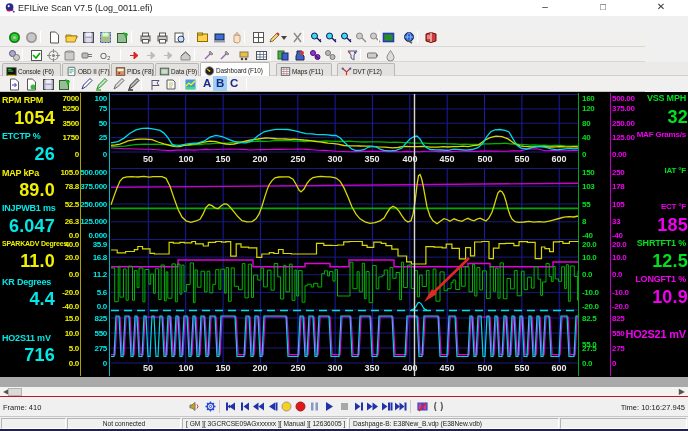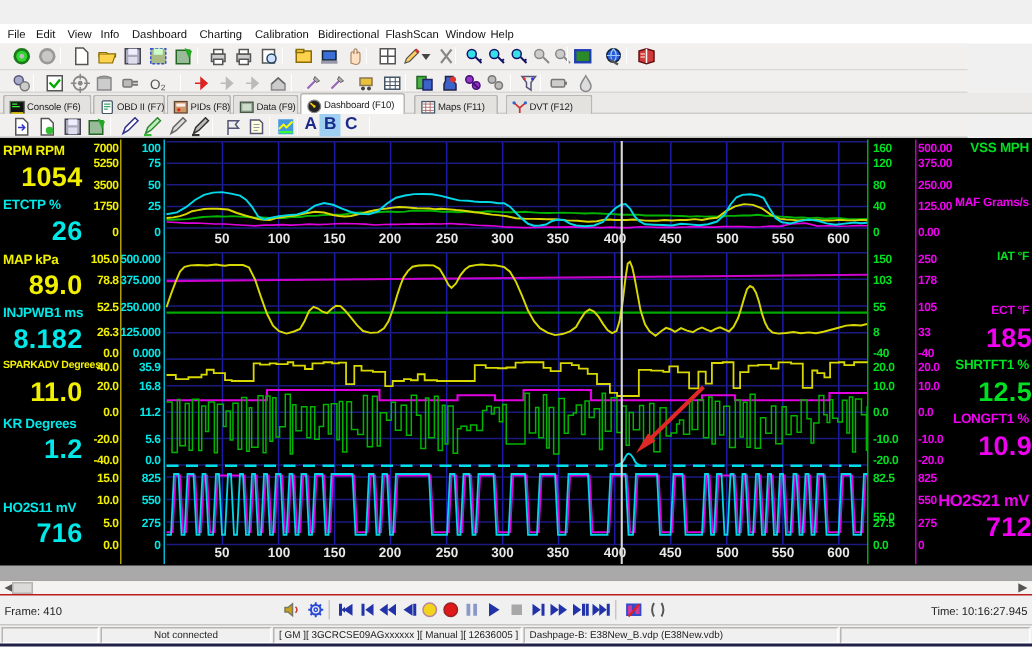--- a/index.html
+++ b/index.html
@@ -39,32 +39,31 @@
 .harr {position:absolute;top:0;font-size:8px;color:#555;line-height:9px}
 #playbar {position:absolute;left:0;top:396px;width:688px;height:20px;background:#f0f0f0;border-top:1px solid #b91c1c}
 .pbi {position:absolute;top:3px;width:13px;height:13px}
 .psep {position:absolute;top:3px;width:1px;height:13px;background:#c9c7c5}
 .ptxt {position:absolute;top:6px;font-size:7.5px;color:#222}
 #status {position:absolute;left:0;top:416px;width:688px;height:13px;background:#f0f0f0;border-top:1px solid #c8c6c4;font-size:6.6px;color:#222}
 .spanel {position:absolute;top:1px;height:11px;border:1px solid;border-color:#b7b5b3 #fff #fff #b7b5b3;line-height:10px;white-space:nowrap;overflow:hidden}
 #bedge {position:absolute;left:0;top:429px;width:688px;height:2px;background:#20204a}
 </style></head><body>
 <div id="app">
-  <div id="menu">
-    <span style="left:5px">File</span>
-      <span style="left:24px">Edit</span>
-      <span style="left:45px">View</span>
-    <span style="left:67px">Info</span>
-      <span style="left:88px">Dashboard</span>
-      <span style="left:133px">Charting</span>
-    <span style="left:170px">Calibration</span>
-      <span style="left:212px">Bidirectional</span>
-    <span style="left:257px">FlashScan</span>
-      <span style="left:297px">Window</span>
-      <span style="left:327px">Help</span>
+  <div id="title">
+    <svg style="position:absolute;left:5px;top:2px" width="11" height="11" viewBox="0 0 12 12">
+        <circle cx="5" cy="5.5" r="4.2" fill="#2a2a8c"></circle>
+        <circle cx="4" cy="4.5" r="1.1" fill="#fff"></circle>
+        <path d="M7 8l4 3-1.5.8z" fill="#2a2a8c"></path>
+        <path d="M2 9q3 2 7-1" stroke="#c03" stroke-width="1.2" fill="none"></path>
+      </svg>
+    <div class="txt">EFILive Scan V7.5 (Log_0011.efi)</div>
+    <div class="winbtn" style="left:530px">–</div>
+    <div class="winbtn" style="left:588px;font-size:9.5px">□</div>
+    <div class="winbtn" style="left:646px">✕</div>
   </div>
   <div class="tbar" style="top:29px;height:18px">
       <svg class="tbi" style="left:8px;top:2px" viewBox="0 0 13 13">
         <circle cx="6.5" cy="6.5" r="5.5" fill="#1a7a1a"></circle>
         <circle cx="6.5" cy="6.5" r="3.7" fill="#2fd42f"></circle>
         <circle cx="6.5" cy="6.5" r="1.6" fill="#bbb"></circle>
       </svg>
       <svg class="tbi" style="left:25px;top:2px" viewBox="0 0 13 13">
         <circle cx="6.5" cy="6.5" r="5.5" fill="#999"></circle>
         <circle cx="6.5" cy="6.5" r="3.7" fill="#c7c7c7"></circle>
@@ -368,38 +367,38 @@
     <div class="tsep" style="left:246px"></div>
   </div>
   <div id="dash">
     <div class="plab yl" style="top:3px;left:2px;font-size:9px">RPM RPM</div>
 <div class="pval yl" style="top:16px;left:0;width:55px">1054</div>
 <div class="plab cy" style="top:39px;left:2px;font-size:9px">ETCTP %</div>
 <div class="pval cy" style="top:52px;left:0;width:55px">26</div>
 <div class="plab yl" style="top:75.5px;left:2px;font-size:9px">MAP kPa</div>
 <div class="pval yl" style="top:88px;left:0;width:55px">89.0</div>
 <div class="plab cy" style="top:111px;left:2px;font-size:9px">INJPWB1 ms</div>
-<div class="pval cy" style="top:124px;left:0;width:55px">8.182</div>
+<div class="pval cy" style="top:124px;left:0;width:55px">6.047</div>
 <div class="plab yl" style="top:147.5px;left:2px;font-size:7px">SPARKADV Degrees</div>
 <div class="pval yl" style="top:159px;left:0;width:55px">11.0</div>
 <div class="plab cy" style="top:185px;left:2px;font-size:9px">KR Degrees</div>
-<div class="pval cy" style="top:197px;left:0;width:55px">1.2</div>
+<div class="pval cy" style="top:197px;left:0;width:55px">4.4</div>
 <div class="plab cy" style="top:241px;left:2px;font-size:9px">HO2S11 mV</div>
 <div class="pval cy" style="top:253px;left:0;width:55px">716</div>
 <div class="plab gr" style="top:1px;right:2px;font-size:9px;text-align:right">VSS MPH</div>
+<div class="pval gr" style="top:15px;right:0;width:60px">32</div>
 <div class="plab mg" style="top:37.5px;right:2px;font-size:8px;text-align:right">MAF Grams/s</div>
 <div class="plab gr" style="top:73.5px;right:2px;font-size:8px;text-align:right">IAT °F</div>
 <div class="plab mg" style="top:109.5px;right:2px;font-size:8px;text-align:right">ECT °F</div>
 <div class="pval mg" style="top:123px;right:0;width:60px">185</div>
 <div class="plab gr" style="top:145.5px;right:2px;font-size:9px;text-align:right">SHRTFT1 %</div>
 <div class="pval gr" style="top:159px;right:0;width:60px">12.5</div>
 <div class="plab mg" style="top:181.5px;right:2px;font-size:9px;text-align:right">LONGFT1 %</div>
 <div class="pval mg" style="top:195px;right:0;width:60px">10.9</div>
 <div class="plab mg" style="top:235.5px;right:2px;font-size:11px;text-align:right">HO2S21 mV</div>
-<div class="pval mg" style="top:249px;right:0;width:60px">712</div>
     <div class="axcol" style="left:0;width:79px">
         <div class="ax yl" style="top:1.5px">7000</div>
 <div class="ax yl" style="top:12.4px">5250</div>
 <div class="ax yl" style="top:26.8px">3500</div>
 <div class="ax yl" style="top:41.1px">1750</div>
 <div class="ax yl" style="top:58.0px">0</div>
 <div class="ax yl" style="top:76.0px">105.0</div>
 <div class="ax yl" style="top:89.8px">78.8</div>
 <div class="ax yl" style="top:107.5px">52.5</div>
 <div class="ax yl" style="top:125.2px">26.3</div>

